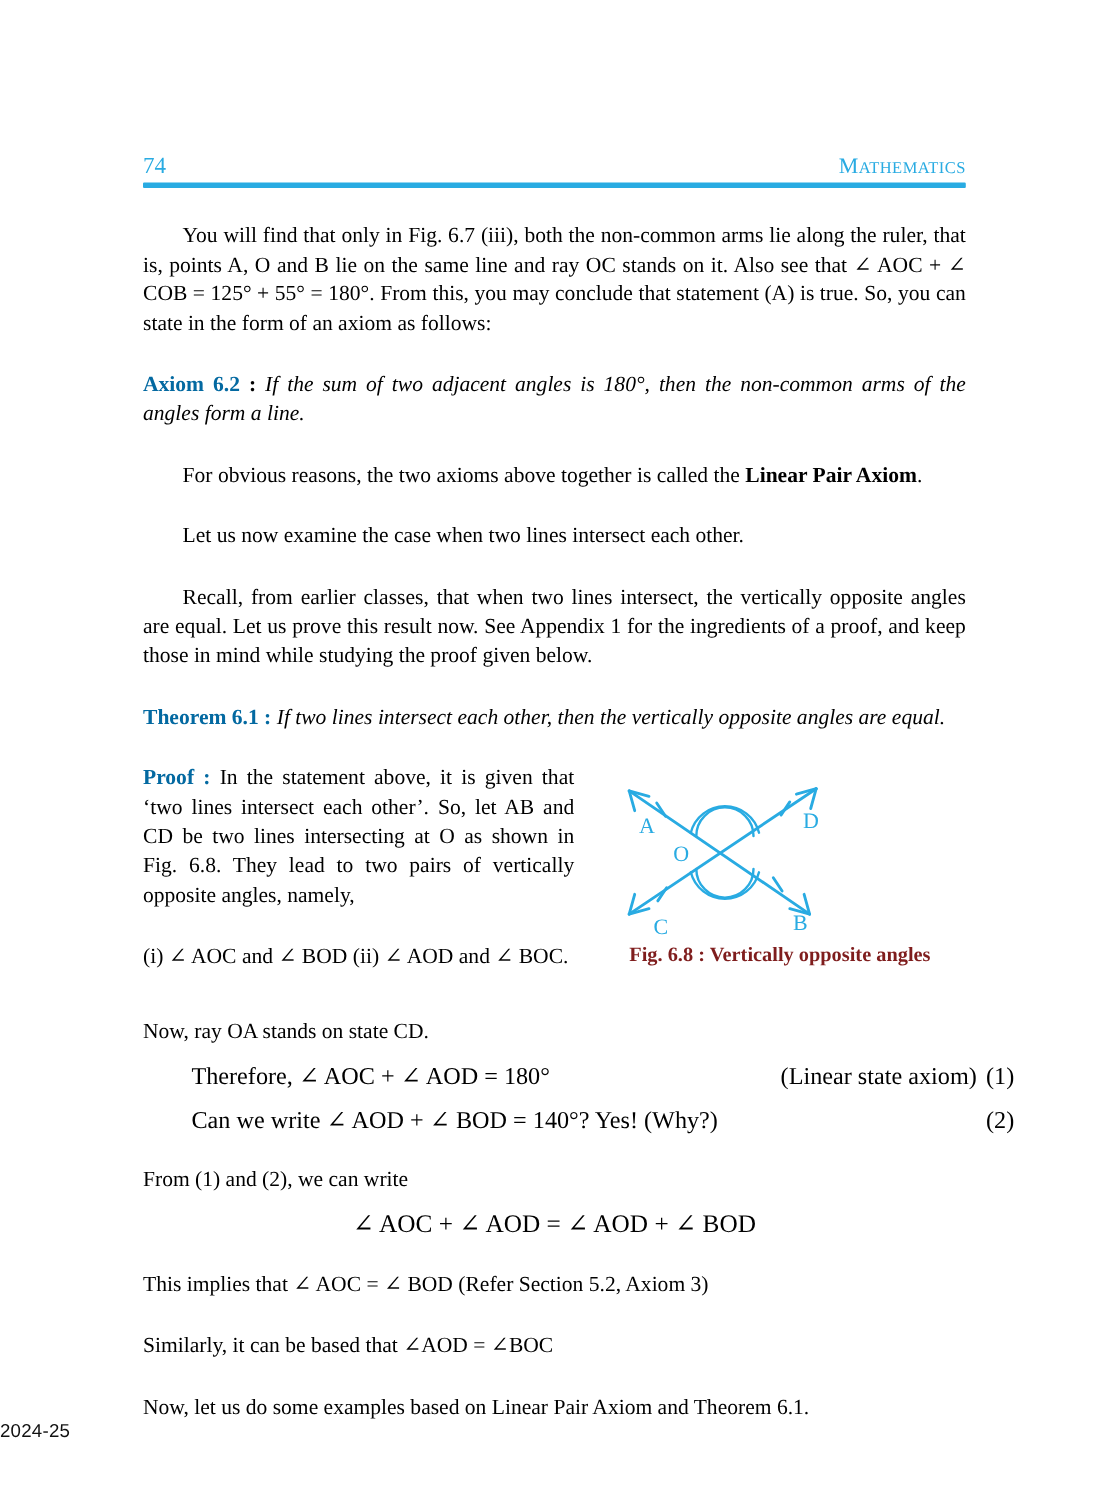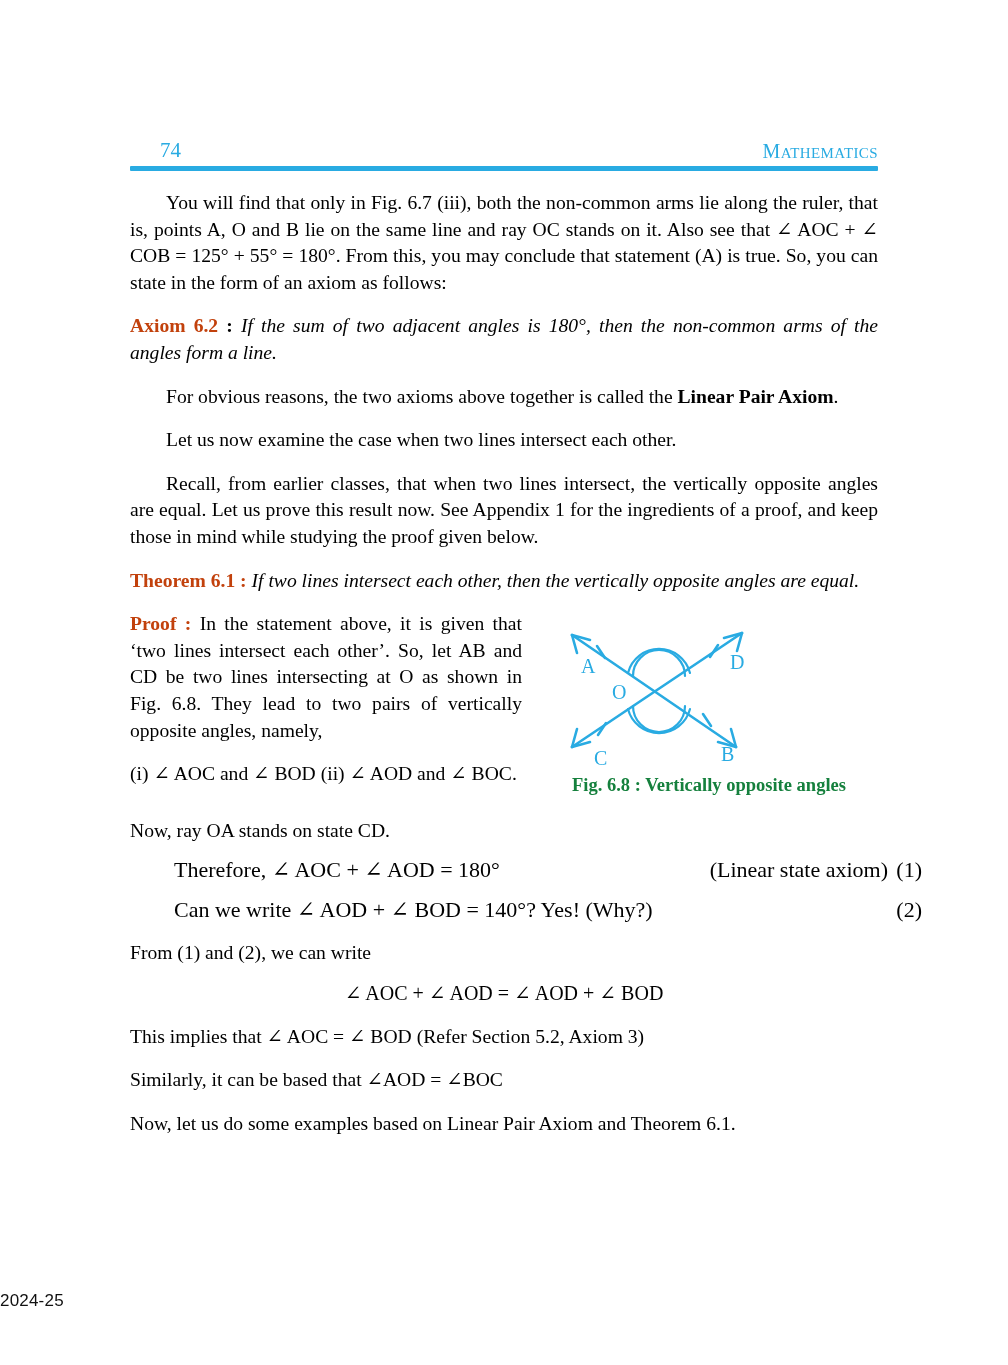--- a/index.html
+++ b/index.html
@@ -32,21 +32,20 @@
     height: 32px;
   }
   .page-num {
     position: absolute;
     left: 0;
     top: 0;
     font-size: 21px;
     color: #29ABE2;
     letter-spacing: 0px;
     font-family: "Liberation Serif", serif;
-    margin-left: 30px;
   }
   .running-head {
     position: absolute;
     right: 0;
     top: 2px;
     color: #29ABE2;
     font-family: "Liberation Serif", serif;
     font-size: 15px;
     letter-spacing: 0.4px;
   }
@@ -65,34 +64,34 @@
 
   
   .content {
     position: absolute;
     left: 130px;
     top: 186px;
     width: 748px;
   }
 
   p.para {
-    margin: 4px 0 0 0;
+    margin: 16px 0 0 0;
     font-size: 19.6px;
     line-height: 26.6px;
     text-align: justify;
     text-justify: inter-word;
     color: #000;
   }
   p.indent {
     text-indent: 36px;
   }
   .gap-m { height: 13px; }
 
   .lead {
-    color: #c2410c;
+    color: #0369a1;
     font-weight: bold;
   }
   .lead-blk {
     color: #000;
     font-weight: bold;
   }
   .ital {
     font-style: italic;
   }
   .bold {
@@ -123,21 +122,21 @@
     position: absolute;
     left: 0;
     top: 0;
   }
   .fig-caption {
     position: absolute;
     left: 0;
     top: 162px;
     width: 338px;
     text-align: center;
-    color: #15803d;
+    color: #7f1d1d;
     font-weight: bold;
     font-size: 18.5px;
     font-family: "Liberation Serif", serif;
   }
 
   
   .line-row {
     position: relative;
     font-size: 22px;
     line-height: 26.6px;
@@ -151,21 +150,21 @@
     white-space: nowrap;
   }
   .line-row .eqnum {
     position: absolute;
     right: 0;
     top: 0;
     white-space: nowrap;
   }
   .centered-eq {
     text-align: center;
-    font-size: 20px;
+    font-size: 23px;
     line-height: 26.6px;
     width: 748px;
   }
 
   
   .footer {
     position: absolute;
     left: 0;
     top: 1291px;
     width: 1008px;

